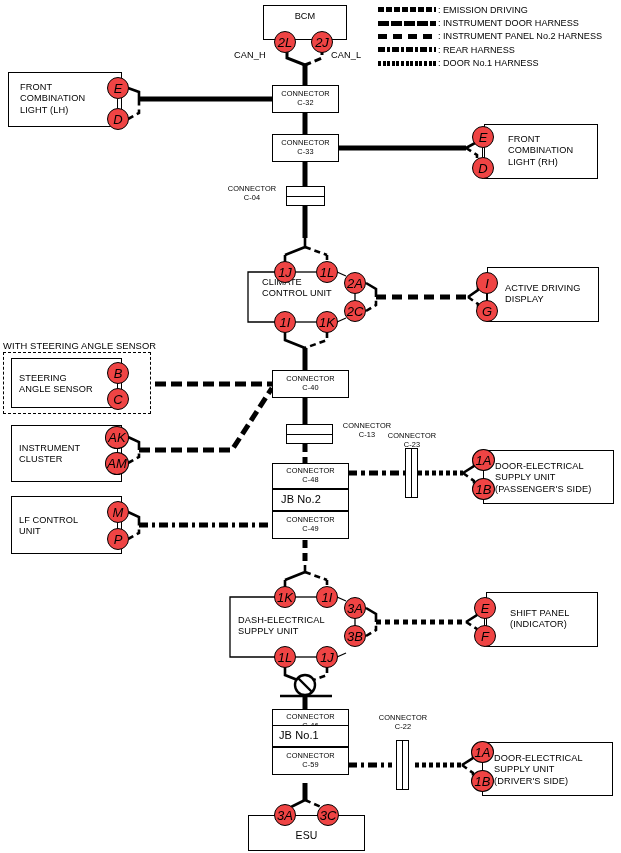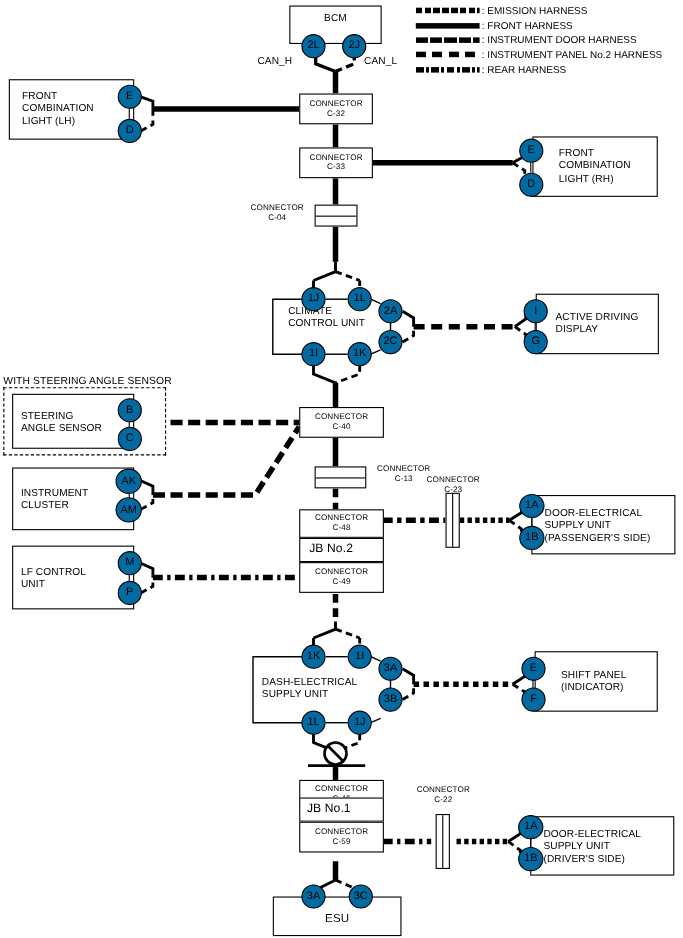--- a/index.html
+++ b/index.html
@@ -7,23 +7,23 @@
   #page{position:relative;width:621px;height:853px;background:#fff;overflow:hidden;}
 
   
   .box{position:absolute;border:1.3px solid #000;background:#fff;box-sizing:border-box;}
   .box.dashed{border:1.5px dashed #000;}
   .lbl{position:absolute;font-size:9.2px;line-height:11.4px;color:#000;white-space:pre;letter-spacing:.1px;}
   .lbl.c{text-align:center;}
   .conn{position:absolute;border:1.3px solid #000;background:#fff;box-sizing:border-box;
         display:flex;flex-direction:column;align-items:center;justify-content:center;}
   .conn span{font-size:7.4px;line-height:8.6px;display:block;text-align:center;letter-spacing:.1px;}
-  .pin{position:absolute;border:1.4px solid #000;border-radius:50%;background:#0369a1;
+  .pin{position:absolute;border:1.4px solid #000;border-radius:50%;background:#ef4444;
        display:flex;align-items:center;justify-content:center;
-       font-size:10px;line-height:1;box-sizing:border-box;z-index:6;}
+       font-size:13px;line-height:1;box-sizing:border-box;z-index:6;font-style:italic;}
   .wire{position:absolute;background:#000;}
   .inline-conn{position:absolute;border:1.4px solid #000;background:#fff;box-sizing:border-box;z-index:5;}
   .inline-conn.h{display:flex;flex-direction:column;}
   .inline-conn.h i{flex:1;border-bottom:1.3px solid #000;}
   .inline-conn.h i:last-child{border-bottom:none;}
   .inline-conn.v{display:flex;flex-direction:row;}
   .inline-conn.v i{flex:1;border-right:1.3px solid #000;}
   .inline-conn.v i:last-child{border-right:none;}
 
   svg.ov{position:absolute;left:0;top:0;width:621px;height:853px;overflow:visible;pointer-events:none;}
@@ -45,37 +45,37 @@
   .h-door2{background:repeating-linear-gradient(to right,#000 0 6px,#fff 6px 8px,#000 8px 10px,#fff 10px 12px);}
 </style>
 </head>
 <body>
 
 <div id="page">
 
   <div id="legend">
     <div class="lgrow">
       <div class="lgswatch h-emission"></div>
-      <div class="lgtext">: EMISSION HARNESS</div>
-    </div>
-    <div class="lgrow">
-      <div class="lgswatch h-front"></div>
-      <div class="lgtext">: FRONT HARNESS</div>
+      <div class="lgtext">: EMISSION DRIVING</div>
     </div>
     <div class="lgrow">
       <div class="lgswatch h-ip"></div>
       <div class="lgtext">: INSTRUMENT DOOR HARNESS</div>
     </div>
     <div class="lgrow">
       <div class="lgswatch h-ip2"></div>
       <div class="lgtext">: INSTRUMENT PANEL No.2 HARNESS</div>
     </div>
     <div class="lgrow">
       <div class="lgswatch h-rear"></div>
       <div class="lgtext">: REAR HARNESS</div>
+    </div>
+    <div class="lgrow">
+      <div class="lgswatch h-door1"></div>
+      <div class="lgtext">: DOOR No.1 HARNESS</div>
     </div>
   </div>
 
   <svg class="ov" viewBox="0 0 621 853">
     <g fill="none" stroke="#000" stroke-linecap="butt">
 
       <path d="M287,48 L287,58 L305,65" stroke-width="3"></path>
       <path d="M322,48 L322,58 L305,65" stroke-width="3" stroke-dasharray="7,4"></path>
       <path d="M305,65 L305,85" stroke-width="5"></path>
 

